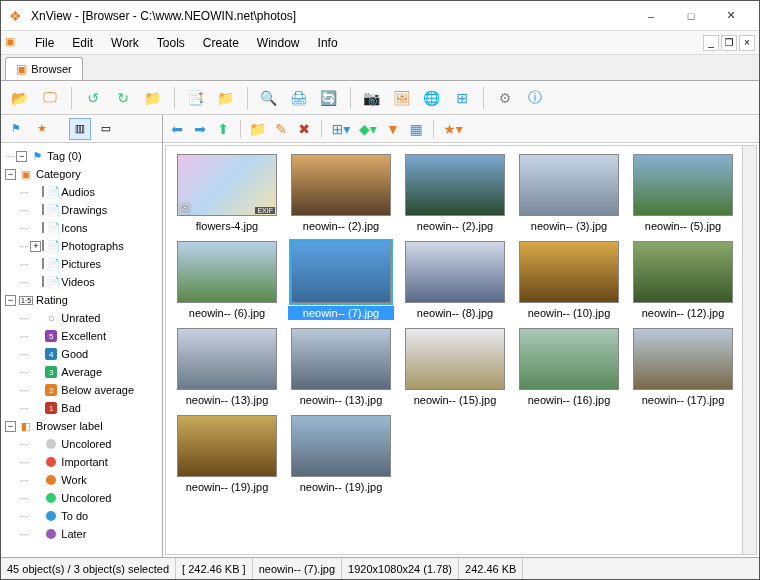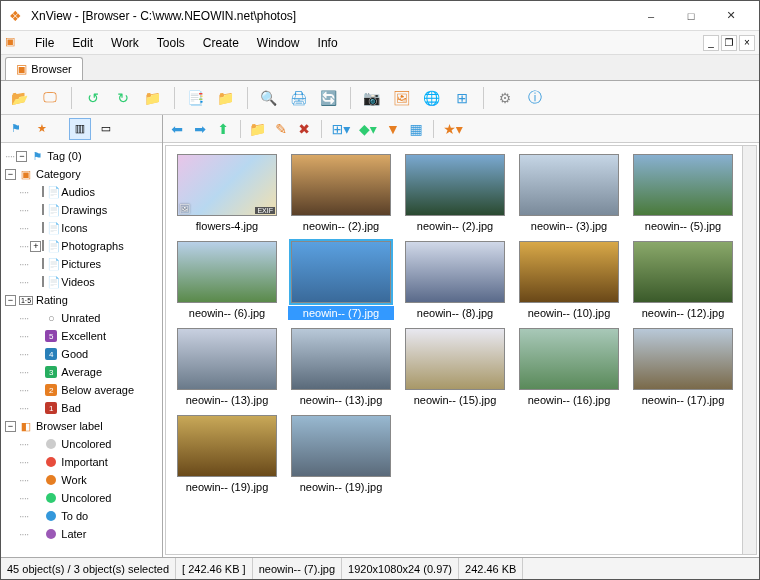--- a/index.html
+++ b/index.html
@@ -416,15 +416,15 @@
         </div>
         <div class="scrollbar-v"></div>
     </div>
   </div>
 </div>
 
 <div class="statusbar">
   <div class="cell">45 object(s) / 3 object(s) selected</div>
   <div class="cell">[ 242.46 KB ]</div>
   <div class="cell">neowin-- (7).jpg</div>
-  <div class="cell">1920x1080x24 (0.97)</div>
+  <div class="cell">1920x1080x24 (1.78)</div>
   <div class="cell">242.46 KB</div>
 </div>
 
 </body></html>

